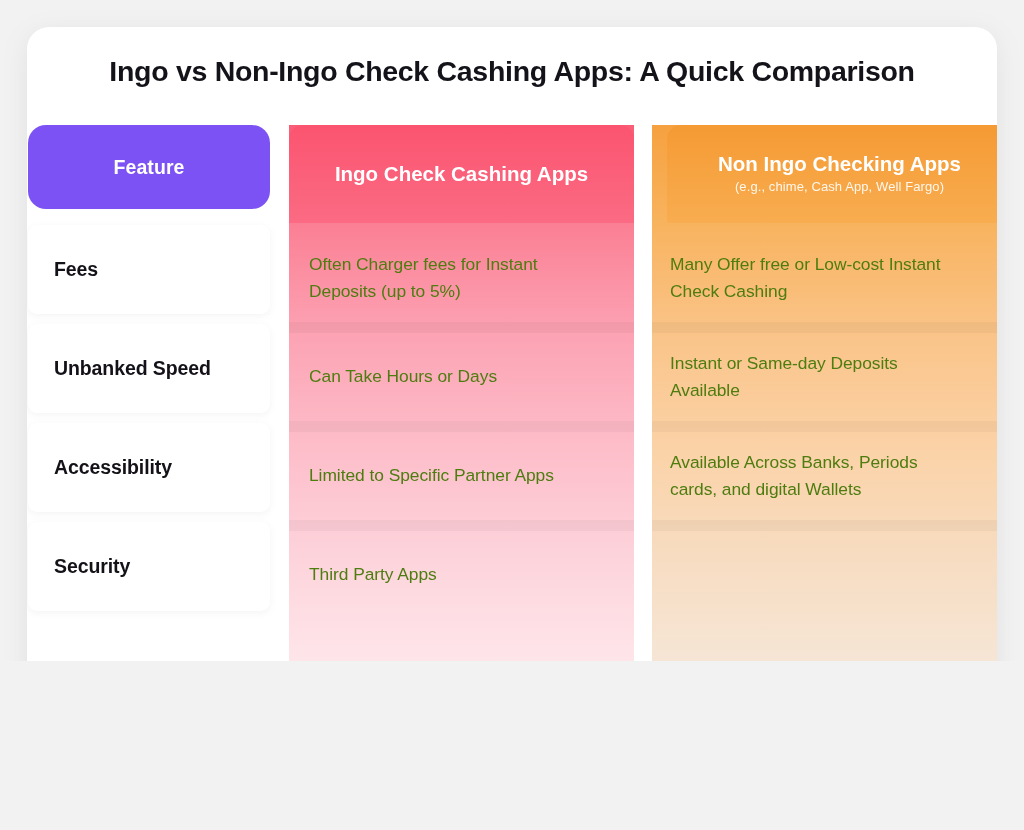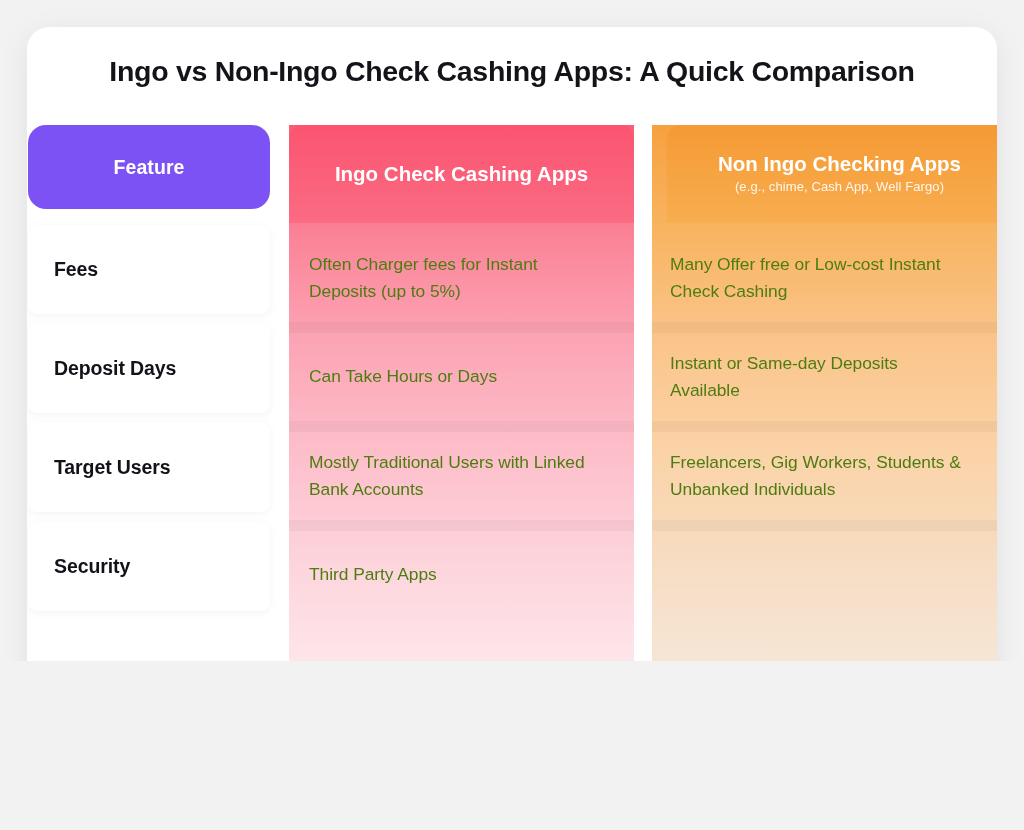--- a/index.html
+++ b/index.html
@@ -237,35 +237,35 @@
         <div class="gutter2"></div>
         <div class="cell-feature">Fees</div>
         <div class="cell-text cell-ingo">Often Charger fees for Instant Deposits (up to 5%)</div>
         <div class="cell-text cell-noningo">Many Offer free or Low-cost Instant Check Cashing</div>
       </div>
 
       <div class="row">
         <div class="divider"></div>
         <div class="gutter"></div>
         <div class="gutter2"></div>
-        <div class="cell-feature">Deposit Days</div>
+        <div class="cell-feature">Unbanked Speed</div>
         <div class="cell-text cell-ingo">Can Take Hours or Days</div>
         <div class="cell-text cell-noningo">Instant or Same-day Deposits Available</div>
       </div>
 
-
-
       <div class="row">
         <div class="divider"></div>
         <div class="gutter"></div>
         <div class="gutter2"></div>
-        <div class="cell-feature">Target Users</div>
-        <div class="cell-text cell-ingo">Mostly Traditional Users with Linked Bank Accounts</div>
-        <div class="cell-text cell-noningo">Freelancers, Gig Workers, Students &amp; Unbanked Individuals</div>
-      </div>
+        <div class="cell-feature">Accessibility</div>
+        <div class="cell-text cell-ingo">Limited to Specific Partner Apps</div>
+        <div class="cell-text cell-noningo">Available Across Banks, Periods cards, and digital Wallets</div>
+      </div>
+
+
 
       <div class="row">
         <div class="divider"></div>
         <div class="gutter"></div>
         <div class="gutter2"></div>
         <div class="cell-feature">Security</div>
         <div class="cell-text cell-ingo">Third Party Apps</div>
       </div>
 
     </div>

